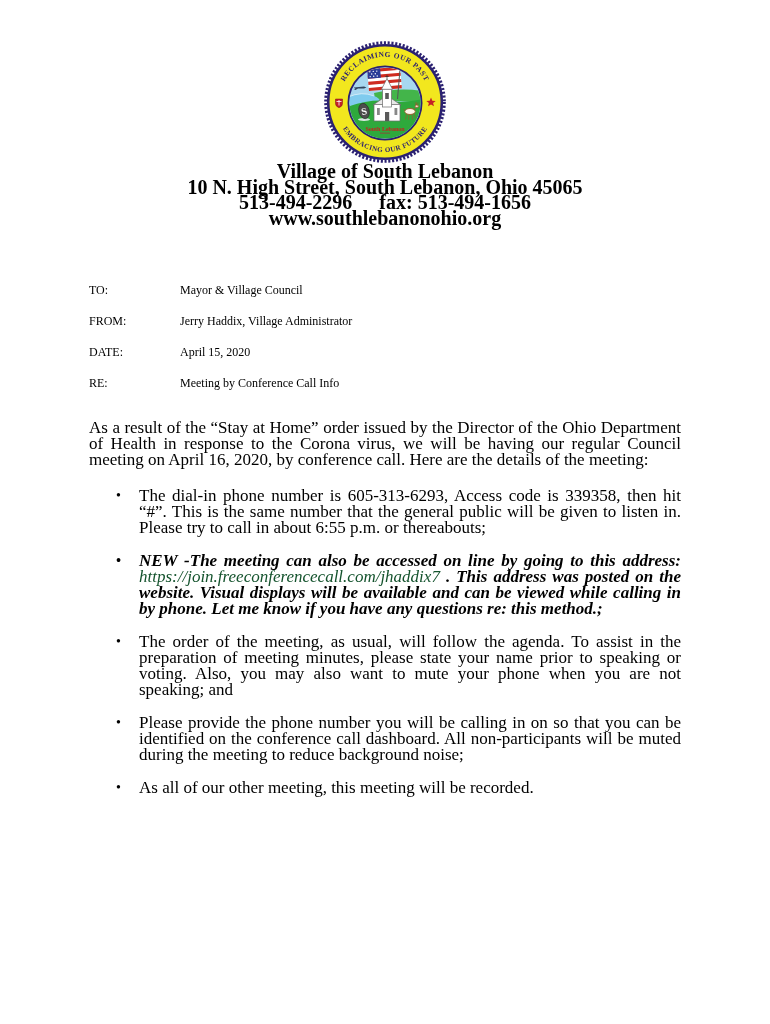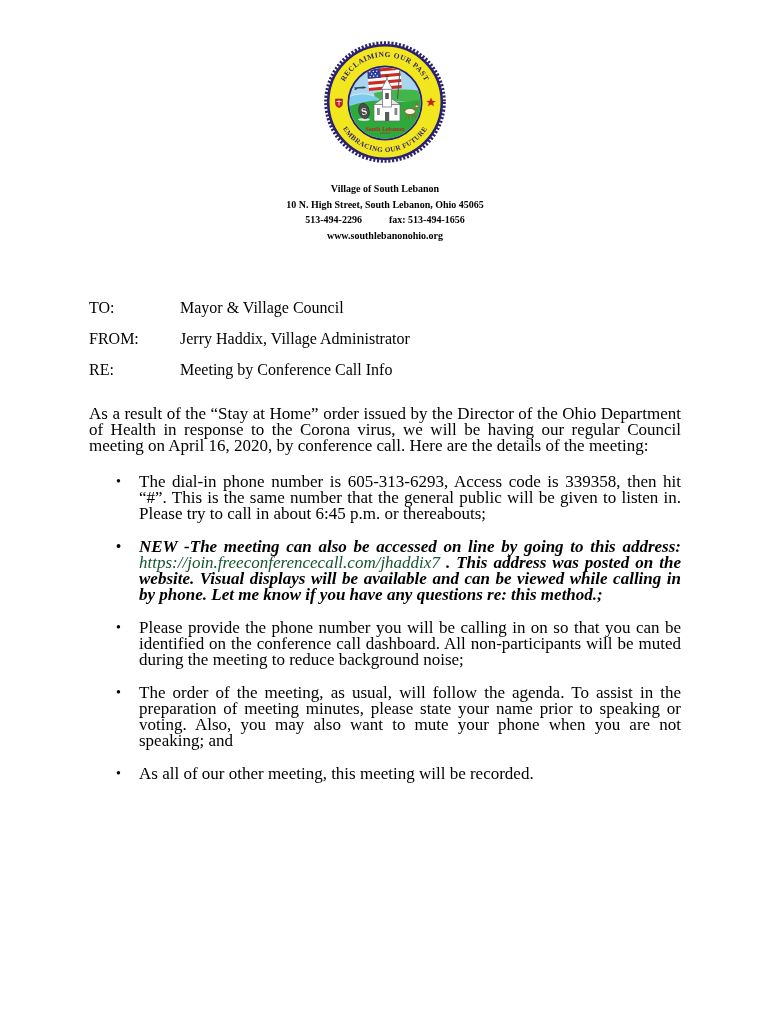--- a/index.html
+++ b/index.html
@@ -7,26 +7,26 @@
   body {
     width: 770px; height: 1024px; overflow: hidden;
     font-family: "Liberation Serif", serif;
     color: #000;
   }
   .page { position: relative; width: 770px; height: 1024px; background: #fff; }
 
   
   .letterhead { padding-top: 41px; text-align: center; }
   .seal { display: block; margin: 0 auto; width: 122px; height: 122px; }
-  .org-lines { margin-top: 18px; font-weight: bold; font-size: 10px; line-height: 15.6px; }
+  .org-lines { margin-top: 1px; font-weight: bold; font-size: 20px; line-height: 15.6px; }
   .org-line { white-space: nowrap; }
   .fax-span { margin-left: 27px; }
 
   
-  .memo { margin: 57px 89px 0 89px; font-size: 16px; }
+  .memo { margin: 57px 89px 0 89px; font-size: 12px; }
   .memo-row { line-height: 15px; margin-bottom: 16px; }
   .memo-label { display: inline-block; width: 91px; vertical-align: top; }
 
   
   .bodytext { margin: 29px 89px 0 89px; font-size: 17px; line-height: 16px; text-align: justify; }
   .intro { margin-bottom: 20px; }
   ul.points { list-style: none; padding-left: 27px; margin: 0; }
   ul.points li { position: relative; padding-left: 23px; margin-bottom: 17px; }
   ul.points li::before {
     content: "\2022";
@@ -147,39 +147,42 @@
   </div>
 
   <div class="memo">
     <div class="memo-row">
       <span class="memo-label">TO:</span><span>Mayor &amp; Village Council</span>
     </div>
     <div class="memo-row">
       <span class="memo-label">FROM:</span><span>Jerry Haddix, Village Administrator</span>
     </div>
     <div class="memo-row">
+      <span class="memo-label">DATE:</span><span>April 15, 2020</span>
+    </div>
+    <div class="memo-row">
       <span class="memo-label">RE:</span><span>Meeting by Conference Call Info</span>
     </div>
   </div>
 
   <div class="bodytext">
     <p class="intro">As a result of the “Stay at Home” order issued by the Director of the Ohio Department of Health in response to the Corona virus, we will be having our regular Council meeting on April 16, 2020, by conference call. Here are the details of the meeting:</p>
 
     <ul class="points">
       <li>
-        <span>The dial-in phone number is 605-313-6293, Access code is 339358, then hit “#”. This is the same number that the general public will be given to listen in. Please try to call in about 6:45 p.m. or thereabouts;</span>
+        <span>The dial-in phone number is 605-313-6293, Access code is 339358, then hit “#”. This is the same number that the general public will be given to listen in. Please try to call in about 6:55 p.m. or thereabouts;</span>
       </li>
       <li class="emph">
         <span>NEW -The meeting can also be accessed on line by going to this address: </span><span class="link">https://join.freeconferencecall.com/jhaddix7</span><span> . This address was posted on the website. Visual displays will be available and can be viewed while calling in by phone. Let me know if you have any questions re: this method.;</span>
       </li>
       <li>
-        <span>Please provide the phone number you will be calling in on so that you can be identified on the conference call dashboard. All non-participants will be muted during the meeting to reduce background noise;</span>
+        <span>The order of the meeting, as usual, will follow the agenda. To assist in the preparation of meeting minutes, please state your name prior to speaking or voting. Also, you may also want to mute your phone when you are not speaking; and</span>
       </li>
       <li>
-        <span>The order of the meeting, as usual, will follow the agenda. To assist in the preparation of meeting minutes, please state your name prior to speaking or voting. Also, you may also want to mute your phone when you are not speaking; and</span>
+        <span>Please provide the phone number you will be calling in on so that you can be identified on the conference call dashboard. All non-participants will be muted during the meeting to reduce background noise;</span>
       </li>
       <li>
         <span>As all of our other meeting, this meeting will be recorded.</span>
       </li>
     </ul>
 
   </div>
 
 </div>
 

